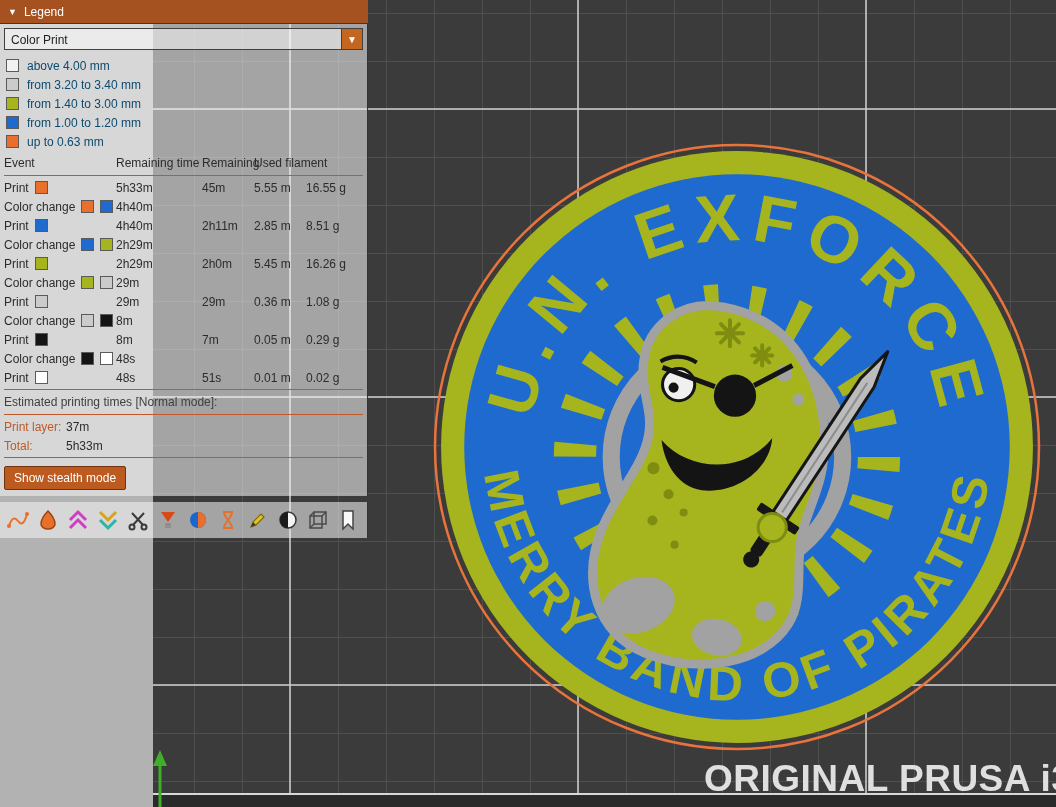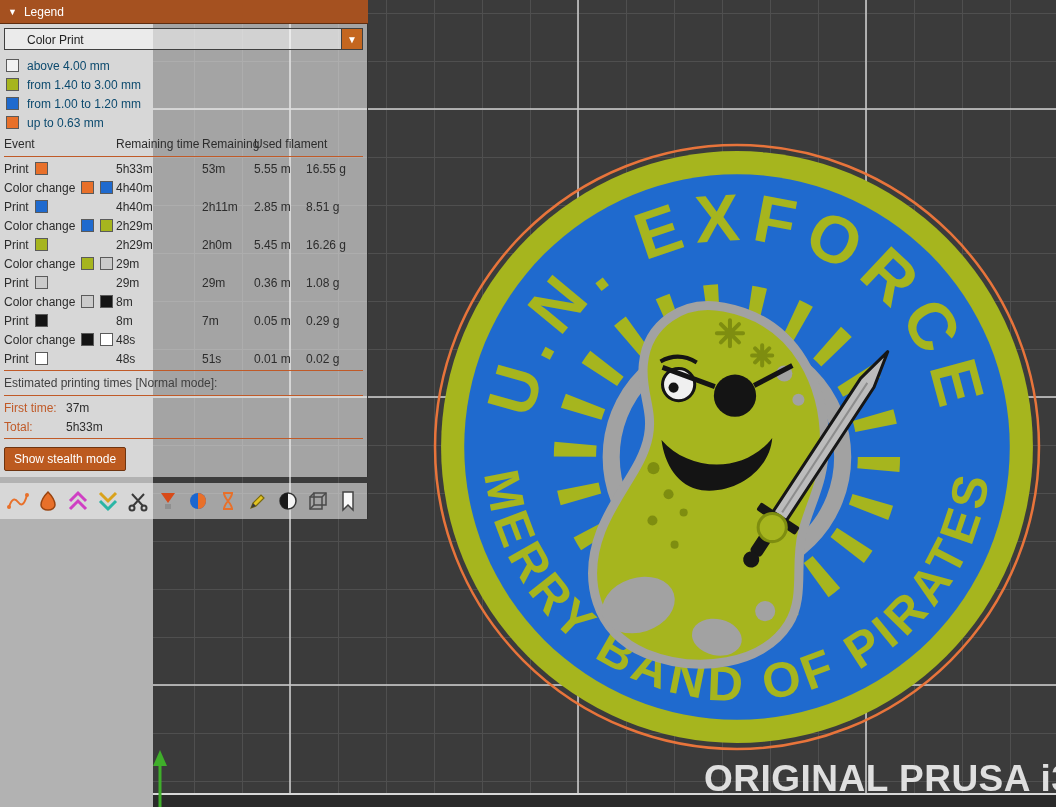--- a/index.html
+++ b/index.html
@@ -28,21 +28,21 @@
   .axis-arrow { position:absolute; left:151px; top:750px; }
 
   
   .legend-panel { position:absolute; left:0; top:0; width:368px; }
   .legend-header { height:24px; background:#a55120; color:#fff; display:flex; align-items:center; gap:7px;
                    padding:0 8px; font-size:12px; border-bottom:1px solid #5e2d10; }
   .collapse-glyph { font-size:9px; }
   .panel-body { background:rgba(242,242,242,.58); border-right:1px solid #333; padding:4px 4px 4px 4px; }
 
   .combo { display:flex; height:22px; border:1px solid #404040; background:rgba(255,255,255,.5); }
-  .combo-value { flex:1; font-size:12px; color:#222; padding:4px 22px; }
+  .combo-value { flex:1; font-size:12px; color:#222; padding:4px 6px; }
   .combo-btn { width:21px; background:#c4661f; border-left:1px solid #404040; color:#fff; font-size:10px;
                display:flex; align-items:center; justify-content:center; }
 
   .legend-items { margin-top:6px; }
   .legend-item { display:flex; align-items:center; gap:8px; height:19px; padding-left:2px; }
   .swatch { width:13px; height:13px; border:1px solid #5a5a5a; display:inline-block; flex:0 0 auto; }
   .legend-label { font-size:12px; color:#0c4a6e; }
 
   .etable { margin-top:2px; }
   .ehead, .erow { display:grid; grid-template-columns:112px 86px 52px 52px 1fr; align-items:center;
@@ -160,20 +160,24 @@
           <span>▼</span>
         </span>
       </div>
 
       <div class="legend-items">
           <div class="legend-item">
             <span class="swatch" style="background: rgb(242, 242, 242);"></span>
             <span class="legend-label">above 4.00 mm</span>
           </div>
           <div class="legend-item">
+            <span class="swatch" style="background: rgb(203, 203, 203);"></span>
+            <span class="legend-label">from 3.20 to 3.40 mm</span>
+          </div>
+          <div class="legend-item">
             <span class="swatch" style="background: rgb(166, 181, 30);"></span>
             <span class="legend-label">from 1.40 to 3.00 mm</span>
           </div>
           <div class="legend-item">
             <span class="swatch" style="background: rgb(31, 106, 206);"></span>
             <span class="legend-label">from 1.00 to 1.20 mm</span>
           </div>
           <div class="legend-item">
             <span class="swatch" style="background: rgb(232, 112, 42);"></span>
             <span class="legend-label">up to 0.63 mm</span>
@@ -188,21 +192,21 @@
           <span class="span2">Used filament</span>
         </div>
         <div class="orange-line"></div>
         <div>
             <div class="erow">
               <span class="ev">
                 <span>Print</span>
                 <span class="swatch" style="background: rgb(232, 112, 42);"></span>
               </span>
               <span>5h33m</span>
-              <span>53m</span>
+              <span>45m</span>
               <span>5.55 m</span>
               <span>16.55 g</span>
             </div>
             <div class="erow">
               <span class="ev">
                 <span>Color change</span>
                 <span class="swatch" style="background: rgb(232, 112, 42);"></span>
                 <span class="swatch" style="background: rgb(31, 106, 206);"></span>
               </span>
               <span>4h40m</span>
@@ -305,21 +309,21 @@
               <span>0.02 g</span>
             </div>
           </div>
       </div>
 
       <div class="orange-line"></div>
       <div class="est-heading">Estimated printing times [Normal mode]:</div>
       <div class="orange-line"></div>
       <div>
           <div class="est-row">
-            <span class="est-label">First time:</span>
+            <span class="est-label">Print layer:</span>
             <span class="est-value">37m</span>
           </div>
           <div class="est-row">
             <span class="est-label">Total:</span>
             <span class="est-value">5h33m</span>
           </div>
         </div>
       <div class="orange-line"></div>
 
       <button class="stealth-btn">Show stealth mode</button>

